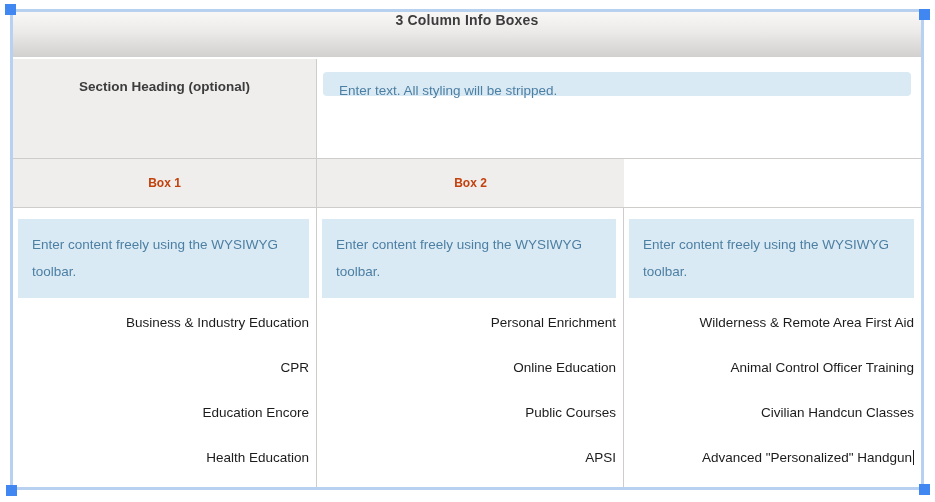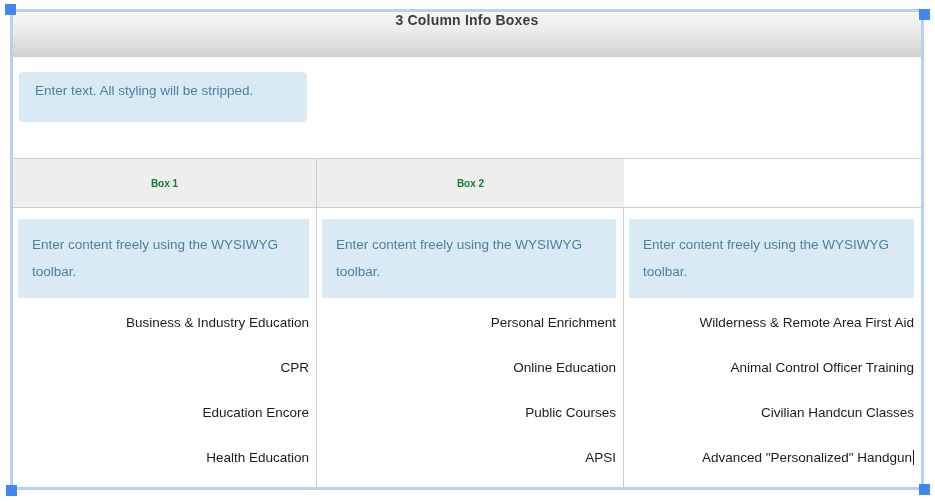--- a/index.html
+++ b/index.html
@@ -38,33 +38,33 @@
   }
   .label-cell{
     background:#f0eeed;border-right:1px solid #cfcdcc;
     text-align:center;padding-top:20px;box-sizing:border-box;
     font-size:13.5px;font-weight:700;color:#3c3c3c;
   }
   .section-value{
     background:#ffffff;padding:13px 10px 0 6px;box-sizing:border-box;
   }
   .ph-line{
-    background:#d9eaf4;border-radius:4px;height:50px;line-height:38px;
+    background:#d9eaf4;border-radius:4px;height:24px;line-height:38px;
     padding:0 16px;color:#4d7fa3;font-size:13.5px;
   }
   .section-value .value-text{
     margin:13px 0 0 1px;font-size:13.5px;color:#1c1c1c;
   }
   .boxhead-row{
     grid-template-columns:304px 307px 1fr;height:49px;flex:0 0 49px;
     border-top:1px solid #cfcdcc;
   }
   .boxhead-cell{
     background:#f0eeed;display:flex;align-items:center;justify-content:center;
-    font-size:10px;font-weight:700;color:#15803d;
+    font-size:12px;font-weight:700;color:#c2410c;
     border-right:1px solid #cfcdcc;box-sizing:border-box;
   }
   .boxhead-cell:last-child{border-right:none;}
   .content-row{
     grid-template-columns:304px 307px 1fr;flex:1 1 auto;
     border-top:1px solid #cfcdcc;
   }
   .content-cell{
     background:#ffffff;padding:11px 7px 0 5px;box-sizing:border-box;
     border-right:1px solid #cfcdcc;
@@ -89,20 +89,23 @@
 
 <div class="sel-frame"></div>
 
 <div class="widget">
 
   <div class="widget-header">
     <span>3 Column Info Boxes</span>
   </div>
 
   <div class="row section-row">
+    <div class="label-cell">
+      <span>Section Heading (optional)</span>
+    </div>
     <div class="section-value">
       <div class="ph-line">Enter text. All styling will be stripped.</div>
     </div>
   </div>
 
   <div class="row boxhead-row">
     <div class="boxhead-cell">Box 1</div>
     <div class="boxhead-cell">Box 2</div>
   </div>
 

